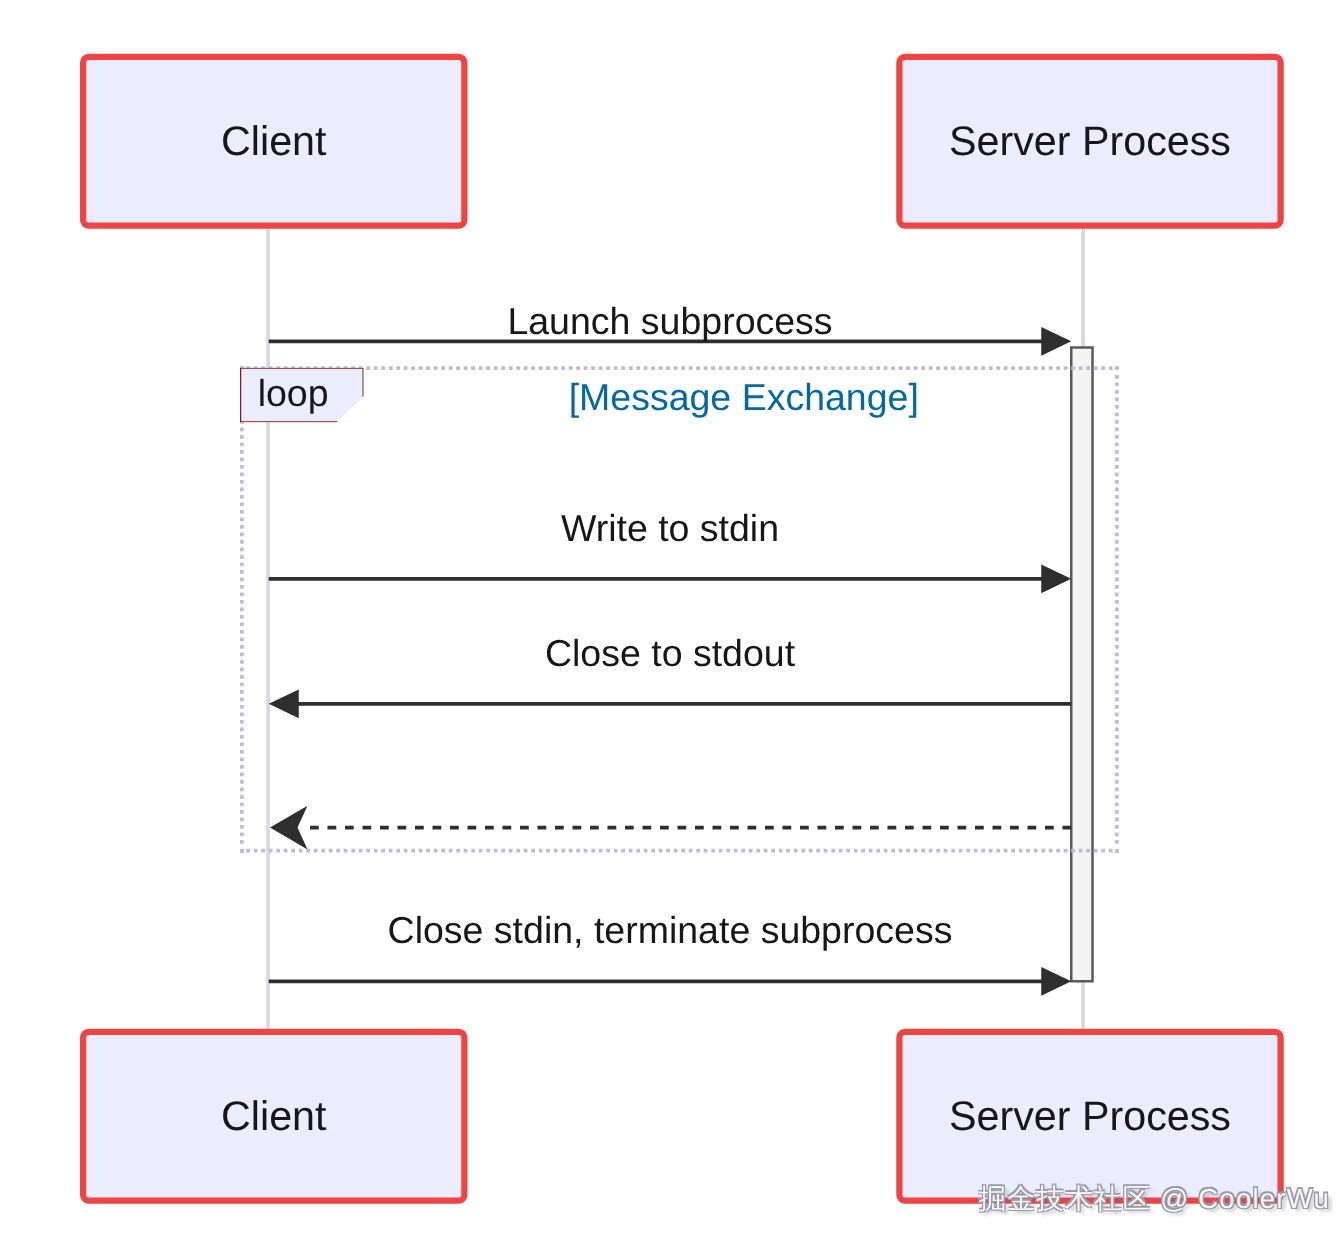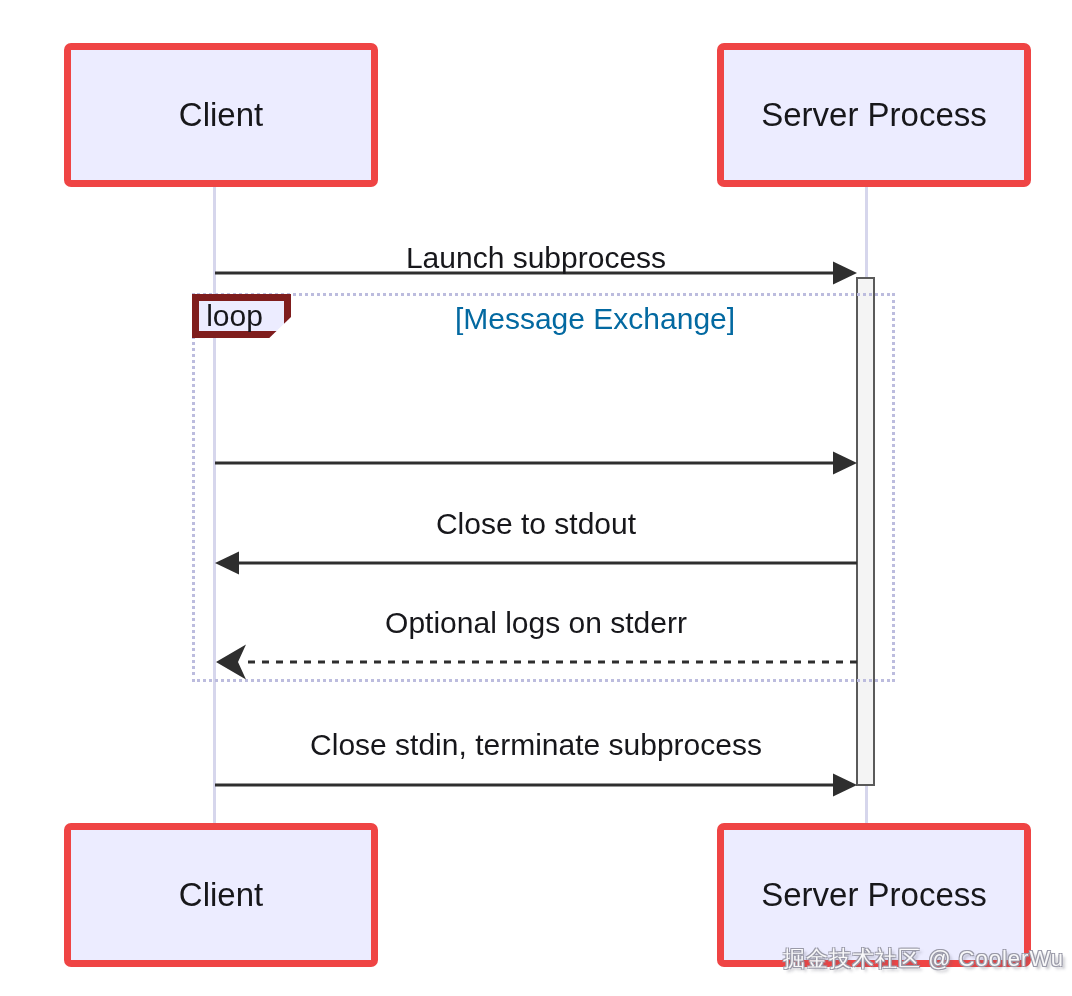--- a/index.html
+++ b/index.html
@@ -7,41 +7,41 @@
     position:relative; width:1072px; height:996px; background:#ffffff;
     font-family:"Liberation Sans", sans-serif; color:#17171b; overflow:hidden;
   }
   
   .lifeline { position:absolute; width:3px; background:#d6d6ec; }
   .lifeline.client { left:213px; top:172px; height:651px; }
   .lifeline.server { left:865px; top:173px; height:650px; }
   
   .actor {
     position:absolute; width:300px; height:130px;
-    background:#ECECFF; border:7px solid #ef4444; border-radius:7px;
+    background:#ECECFF; border:5px solid #ef4444; border-radius:7px;
     display:flex; align-items:center; justify-content:center;
     font-size:33px; color:#17171b;
   }
   .actor.top-client    { left:64px;  top:43px; }
   .actor.top-server    { left:717px; top:43px; }
   .actor.bottom-client { left:64px;  top:823px; }
   .actor.bottom-server { left:717px; top:823px; }
   
   .activation {
     position:absolute; left:856px; top:277px; width:19px; height:509px;
     background:#f4f4f4; border:2px solid #5a5a5a; box-sizing:border-box;
   }
   
   .loop-frame {
     position:absolute; left:192px; top:293px; width:703px; height:389px;
     border:3px dotted #bcbcde; box-sizing:border-box; background:transparent;
   }
   .loop-label {
     position:absolute; left:192px; top:294px; width:99px; height:44px;
-    background:#ECECFF; border:7px solid #7f1d1d; box-sizing:border-box;
+    background:#ECECFF; border:1px solid #7f1d1d; box-sizing:border-box;
     clip-path:polygon(0 0, 100% 0, 100% 52%, 78% 100%, 0 100%);
     display:flex; align-items:center; justify-content:center;
     font-size:30px; padding-right:14px;
   }
   .loop-title {
     position:absolute; left:595px; top:302px; transform:translateX(-50%);
     font-size:30px; white-space:nowrap; color:#0369a1;
   }
   
   .msg-label {
@@ -103,22 +103,22 @@
       <polygon points="857,785 833,773.5 833,796.5"></polygon>
     </g>
   </svg>
 
   <div class="loop-label">
     <span>loop</span>
   </div>
   <div class="loop-title">[Message Exchange]</div>
 
   <div class="msg-label m1">Launch subprocess</div>
+  <div class="msg-label m2">Write to stdin</div>
   <div class="msg-label m3">Close to stdout</div>
-  <div class="msg-label m4">Optional logs on stderr</div>
   <div class="msg-label m5">Close stdin, terminate subprocess</div>
 
   <div class="actor top-client">
     <span>Client</span>
   </div>
   <div class="actor top-server">
     <span>Server Process</span>
   </div>
   <div class="actor bottom-client">
     <span>Client</span>

